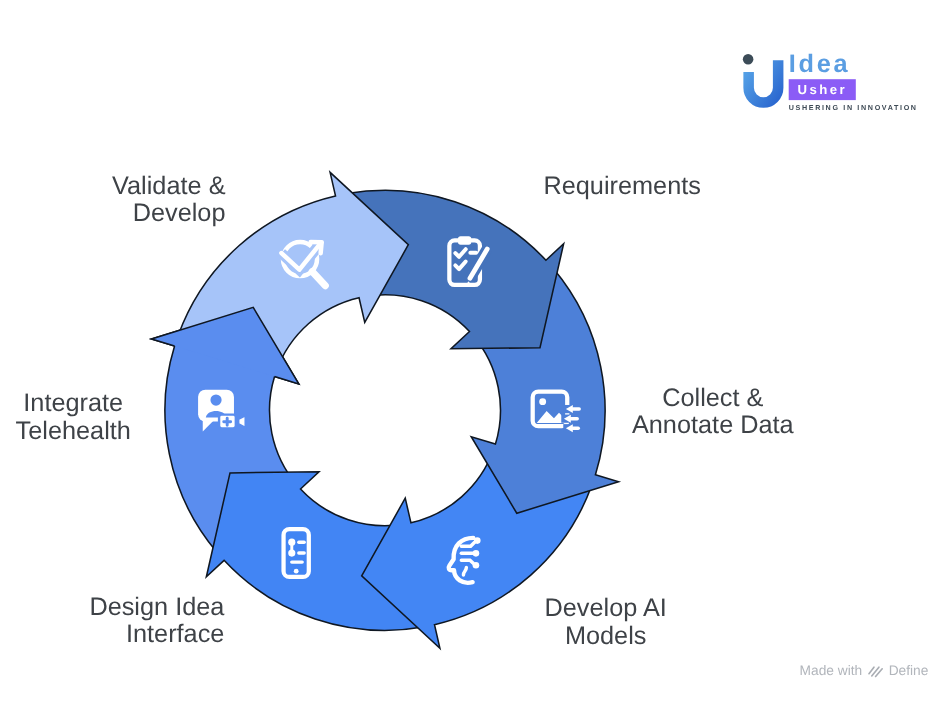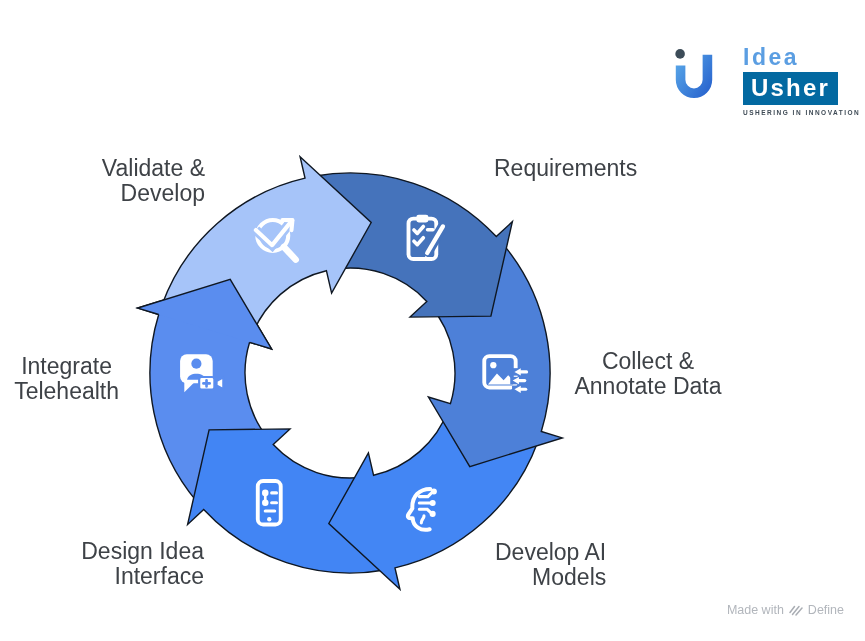--- a/index.html
+++ b/index.html
@@ -2,24 +2,24 @@
 <html><head>
 <meta charset="utf-8">
 <style>
   html,body{margin:0;padding:0;background:#fff;}
   body{width:865px;height:641px;font-family:"Liberation Sans",sans-serif;}
   .stage{position:relative;width:865px;height:641px;background:#fff;overflow:hidden;}
   #ring-wrap{position:absolute;left:0;top:0;width:865px;height:641px;}
   #ring-wrap svg{display:block;}
   .seg-label{position:absolute;font-size:23px;line-height:24.5px;color:#3e4247;white-space:nowrap;}
   
-  .logo{position:absolute;left:671px;top:44px;display:flex;gap:26px;align-items:flex-start;}
+  .logo{position:absolute;left:671px;top:44px;display:flex;gap:0;align-items:flex-start;}
   .logo-mark{width:46px;height:60px;}
   .logo-idea{font-size:23px;font-weight:bold;color:#5b9ee2;letter-spacing:2.5px;line-height:26px;}
-  .logo-usher{display:inline-block;background:#0369a1;color:#ffffff;font-size:24px;font-weight:bold;letter-spacing:2.2px;padding:2px 8px 3px;margin-top:2px;}
+  .logo-usher{display:inline-block;background:#8b5cf6;color:#ffffff;font-size:12px;font-weight:bold;letter-spacing:2.2px;padding:2px 8px 3px;margin-top:2px;}
   .logo-tagline{font-size:6.5px;font-weight:bold;color:#3e4a55;letter-spacing:1.5px;margin-top:4px;white-space:nowrap;}
   
   .footer{position:absolute;right:21px;top:603px;display:flex;align-items:center;gap:5px;color:#b2b6bc;font-size:12.5px;}
   .footer svg{display:block;}
 </style>
 </head>
 <body>
 
 <div class="stage">
 
@@ -96,21 +96,21 @@
       </svg>
     </div>
   <div id="labels">
       <div class="seg-label" style="top: 156px; text-align: left; left: 494px;">
         <div>Requirements</div>
       </div>
       <div class="seg-label" style="top: 349px; text-align: center; left: 648px; transform: translateX(-50%);">
         <div>Collect &amp;</div>
         <div>Annotate Data</div>
       </div>
-      <div class="seg-label" style="top: 540px; text-align: right; left: 495px;">
+      <div class="seg-label" style="top: 540px; text-align: center; left: 495px;">
         <div>Develop AI</div>
         <div>Models</div>
       </div>
       <div class="seg-label" style="top: 539px; text-align: right; right: 661px;">
         <div>Design Idea</div>
         <div>Interface</div>
       </div>
       <div class="seg-label" style="top: 354px; text-align: center; right: 746px;">
         <div>Integrate</div>
         <div>Telehealth</div>

